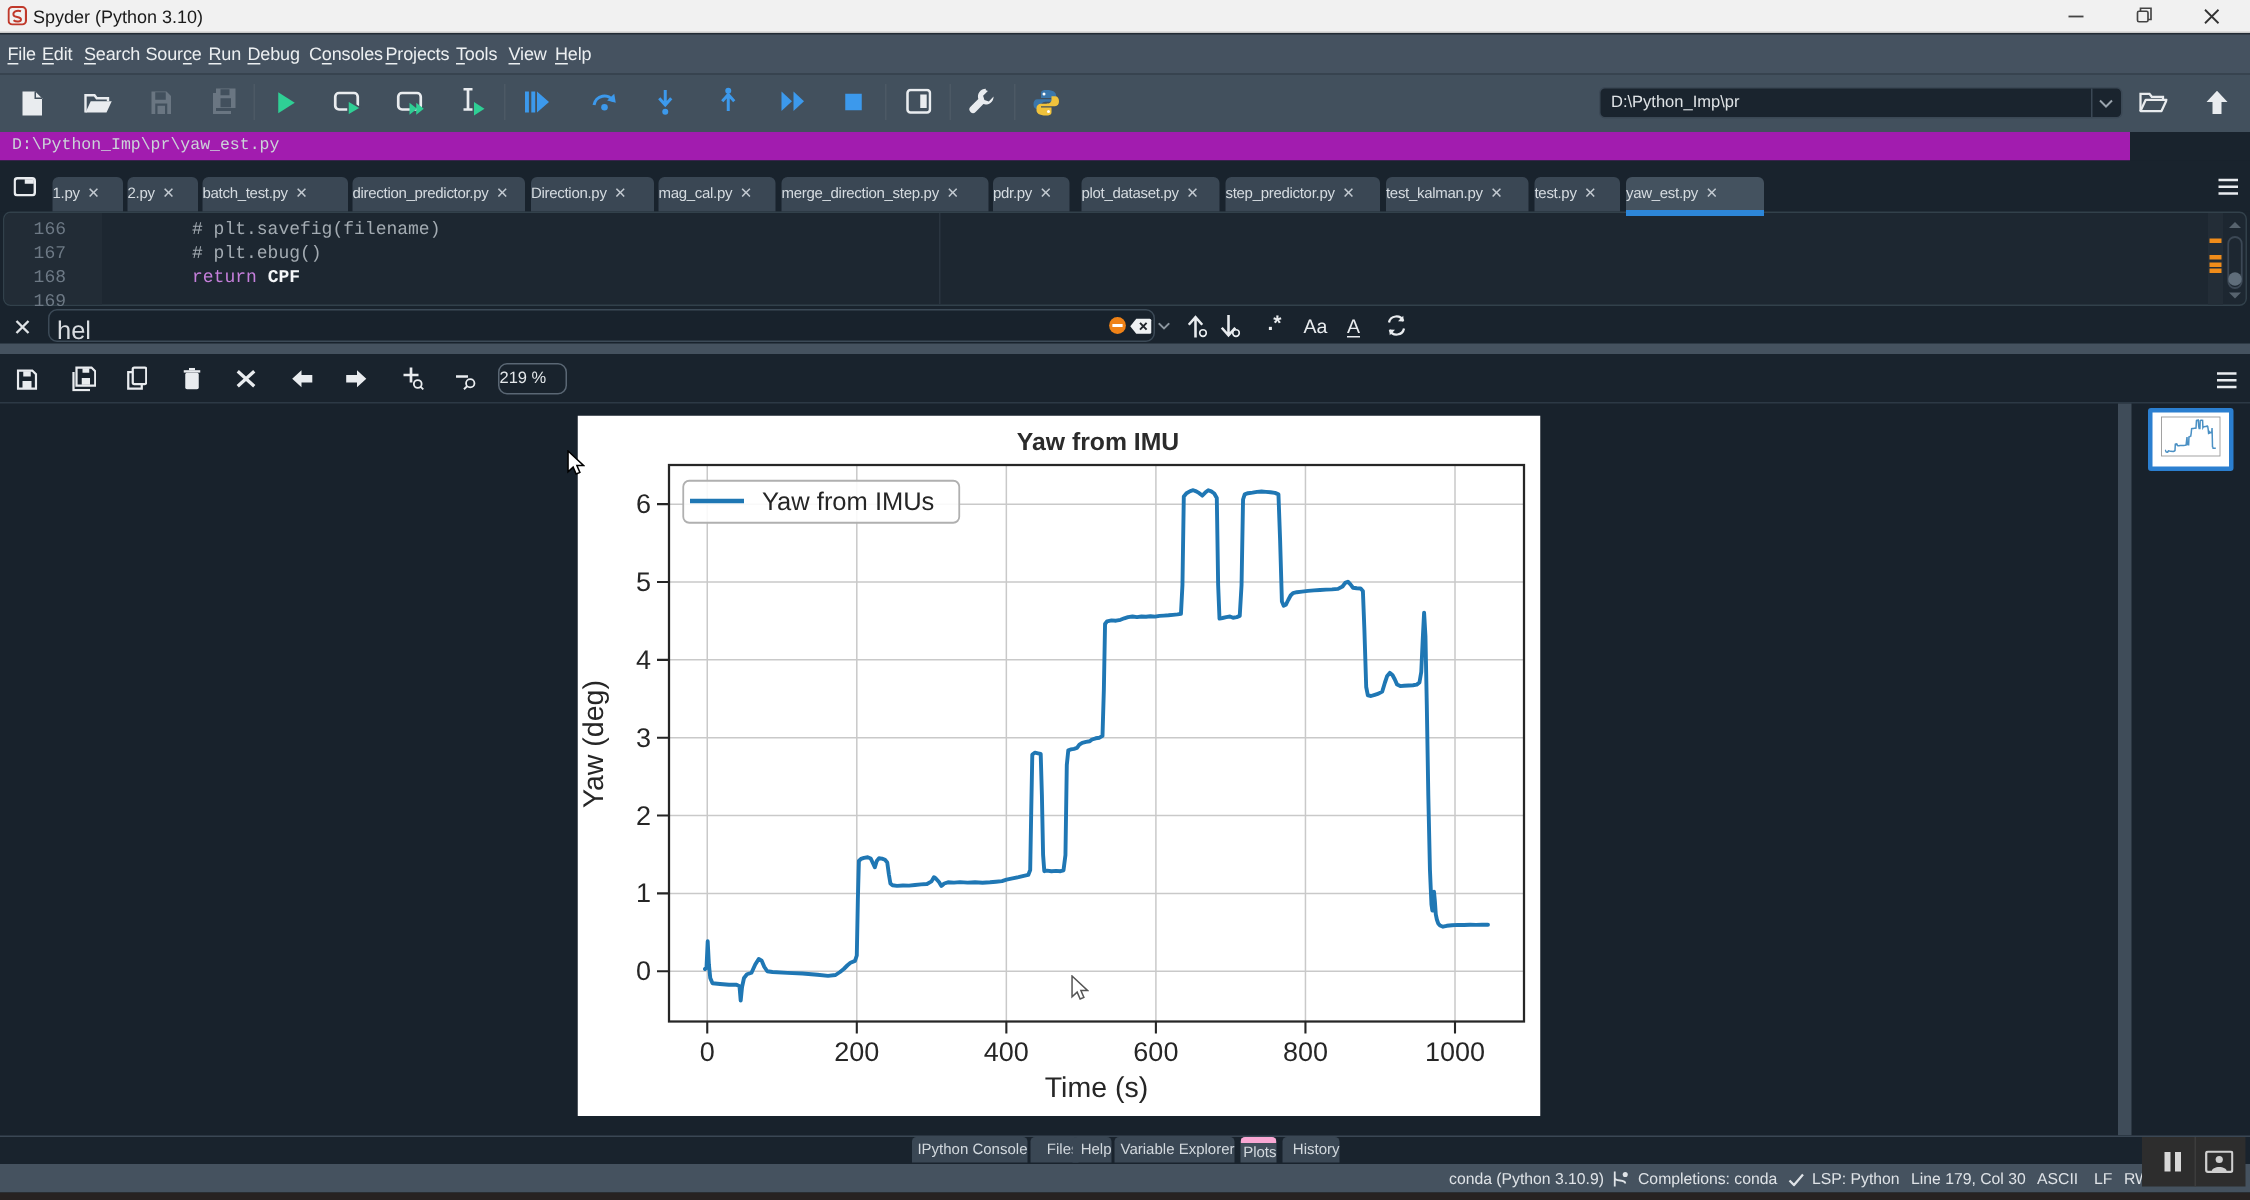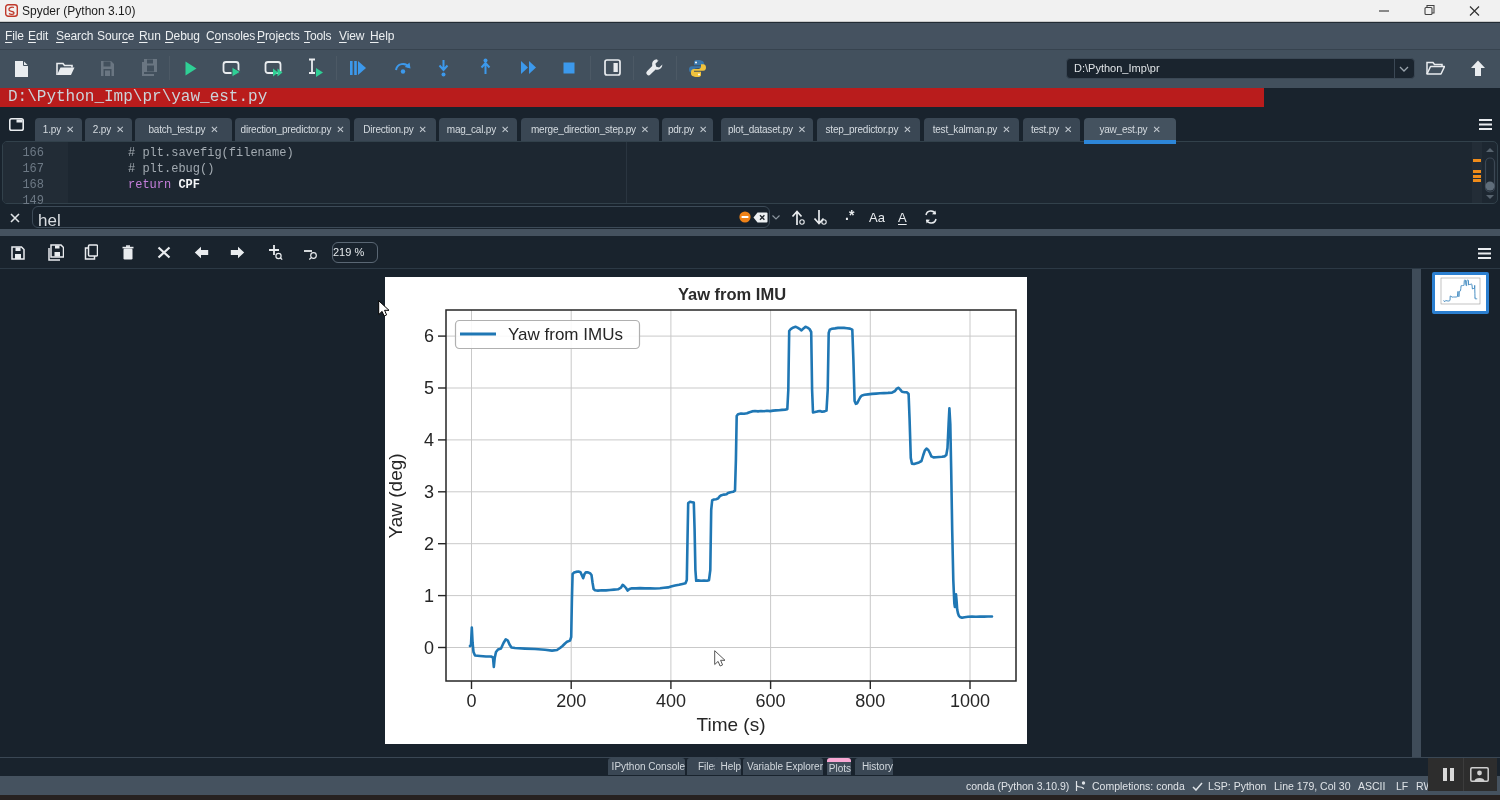--- a/index.html
+++ b/index.html
@@ -3,21 +3,21 @@
 *{margin:0;padding:0;box-sizing:border-box}
 html,body{width:1500px;height:800px;overflow:hidden;background:#19232d;font-family:"Liberation Sans",sans-serif;position:relative}
 .abs{position:absolute}
 .mono{font-family:"Liberation Mono",monospace}
 svg{display:block}
 svg text{font-family:"Liberation Sans",sans-serif}
 .mi{position:absolute;top:29px;font-size:12px;letter-spacing:-0.1px;color:#eceff1}
 .mi u{text-decoration:underline;text-underline-offset:2px}
 .tsep{position:absolute;top:56px;width:1px;height:24px;background:#4c5965}
 .tab{position:absolute;top:117.5px;height:23px;background:#3a4754;border-radius:4px 4px 0 0;display:flex;
- align-items:center;justify-content:center;gap:5px;font-size:10px;letter-spacing:-0.2px;color:#d5dbe0;overflow:hidden}
+ align-items:center;gap:5px;font-size:10px;letter-spacing:-0.2px;color:#d5dbe0;overflow:hidden}
 .tab i{font-style:normal;font-size:10px;color:#c3cad1}
 .tab.active{background:#44525f}
 .lnum{position:absolute;left:2px;width:42px;text-align:right;font-size:12px;color:#6d7985;font-family:"Liberation Mono",monospace}
 .code{position:absolute;font-size:12px;white-space:pre;font-family:"Liberation Mono",monospace}
 .flag{position:absolute;left:1473px;width:8px;height:3px;background:#f08c1a}
 .btab{position:absolute;top:758px;height:17px;background:#3a4754;border-radius:3px 3px 0 0;color:#d3d9de;
  font-size:10px;text-align:right;line-height:17px}
 .btab.active{background:#414e5b;border-top:4px solid #f9a8d4;line-height:14px}
 .sbt{position:absolute;top:780px;font-size:10.5px;color:#dfe3e7}
 </style></head><body>
@@ -132,21 +132,21 @@
 <svg class="abs" style="left:1399px;top:66px" width="10" height="6" viewBox="0 0 10 6">
     <path d="M1 1 L5 5 L9 1" fill="none" stroke="#9aa4ad" stroke-width="1.3"></path>
   </svg>
 <svg class="abs" style="left:1426px;top:60px" width="19" height="16" viewBox="0 0 19 16">
     <path d="M1 14 L1 2.5 L7 2.5 L8.5 4.5 L16 4.5 L16 6.5" fill="none" stroke="#e9ecef" stroke-width="1.5"></path>
     <path d="M1 14 L4.5 6.5 L18.5 6.5 L15 14 Z" fill="none" stroke="#e9ecef" stroke-width="1.5" stroke-linejoin="round"></path>
   </svg>
 <svg class="abs" style="left:1469px;top:59px" width="18" height="19" viewBox="0 0 18 19">
     <path d="M9 1.5 L16 9 L12 9 L12 17 L6 17 L6 9 L2 9 Z" fill="#e9ecef"></path>
   </svg>
-<div class="abs mono" style="left:0;top:88px;width:1264px;height:19px;background:#b91c1c;color:#ccd3d9;font-size:16px;line-height:19px;padding-left:8px">D:\Python_Imp\pr\yaw_est.py</div>
+<div class="abs mono" style="left:0;top:88px;width:1420px;height:19px;background:#a21caf;color:#ccd3d9;font-size:11px;line-height:19px;padding-left:8px">D:\Python_Imp\pr\yaw_est.py</div>
 <div class="abs" style="left:0;top:107px;width:1500px;height:34px;background:#19232d"></div>
 <svg class="abs" style="left:9px;top:118px" width="15" height="13" viewBox="0 0 15 13">
 <rect x="0.8" y="0.8" width="13.4" height="11.4" rx="1.8" fill="none" stroke="#e9ecef" stroke-width="1.6"></rect>
 <rect x="7.5" y="1.5" width="6" height="3" fill="#e9ecef"></rect>
   </svg>
 <div class="tab" style="left:35px;width:47px">
     <span>1.py</span>
     <i>✕</i>
   </div>
 <div class="tab" style="left:85px;width:47px">
@@ -199,21 +199,21 @@
   </div>
 <svg class="abs" style="left:1478px;top:118px" width="15" height="13" viewBox="0 0 15 13">
 <path d="M1 2 H14 M1 6.5 H14 M1 11 H14" stroke="#e9ecef" stroke-width="1.8"></path>
   </svg>
 <div class="abs" style="left:1084px;top:140px;width:92px;height:3.5px;background:#2d86d8;z-index:6"></div>
 <div class="abs" style="left:2px;top:141px;width:1496px;height:63px;background:#1d2731;border:1px solid #32414b;border-radius:5px"></div>
 <div class="abs" style="left:3px;top:142px;width:65px;height:61px;background:#222c36;border-radius:4px 0 0 4px"></div>
 <div class="lnum" style="top:146px">166</div>
 <div class="lnum" style="top:162px">167</div>
 <div class="lnum" style="top:178px">168</div>
-<div class="lnum" style="top:194px">149</div>
+<div class="lnum" style="top:194px">169</div>
 <div class="code" style="left:128px;top:146px;color:#a3abb2"># plt.savefig(filename)</div>
 <div class="code" style="left:128px;top:162px;color:#a3abb2"># plt.ebug()</div>
 <div class="code" style="left:128px;top:178px"><span style="color:#c57fdb">return</span> <span style="color:#f5f7f9;font-weight:bold">CPF</span></div>
 <div class="abs" style="left:626px;top:142px;width:1px;height:61px;background:#2a3540"></div>
 <div class="abs" style="left:1472px;top:142px;width:10px;height:61px;background:#232d37"></div>
 <div class="flag" style="top:159px"></div>
 <div class="flag" style="top:170px"></div>
 <div class="flag" style="top:174.5px"></div>
 <div class="flag" style="top:179px"></div>
 <svg class="abs" style="left:1484px;top:146px" width="12" height="55" viewBox="0 0 12 55">

